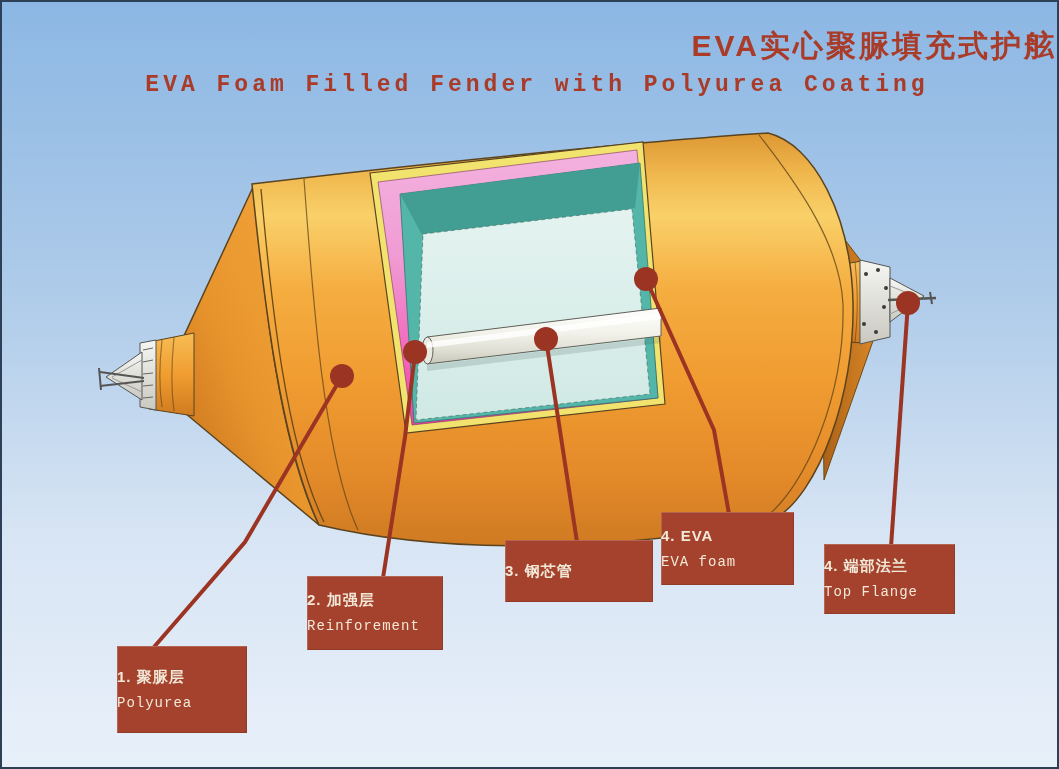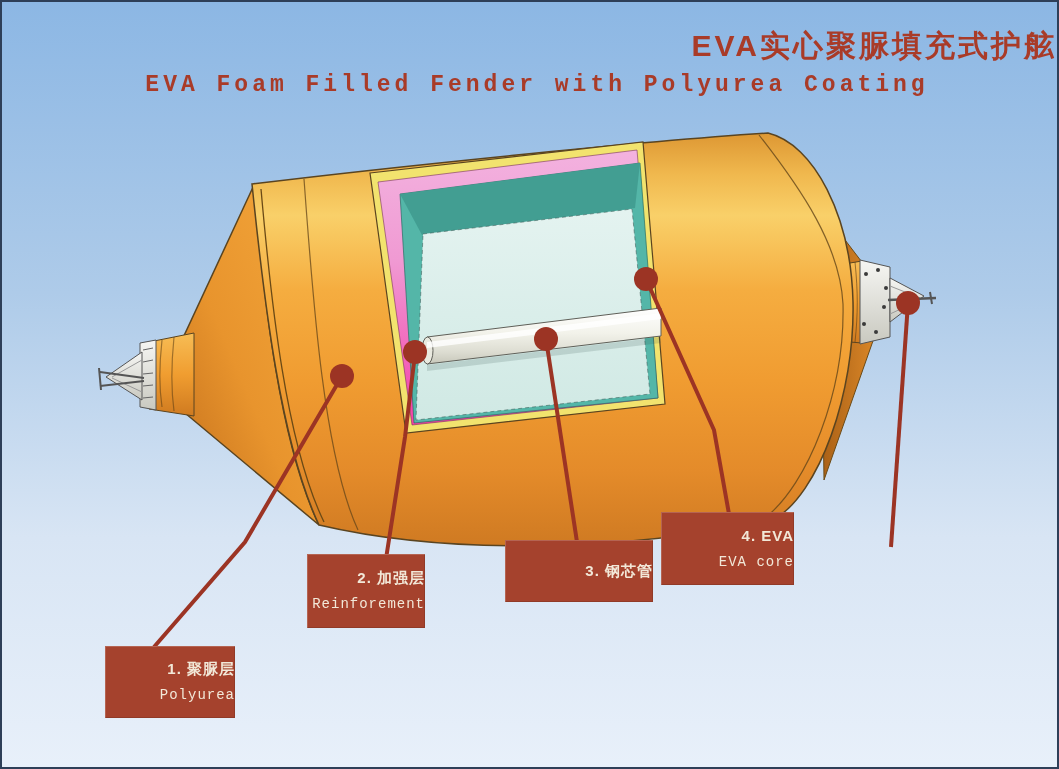--- a/index.html
+++ b/index.html
@@ -18,28 +18,28 @@
     font-family:"Liberation Sans",sans-serif;
   }
   .title-en{
     position:absolute;left:15px;right:0;top:70px;text-align:center;
     color:var(--title-red);font-size:23px;font-weight:bold;letter-spacing:4px;
     font-family:"Liberation Mono","DejaVu Sans Mono",monospace;
   }
   svg.fender{position:absolute;left:0;top:0;}
   .callout{
     position:absolute;background:var(--callout-bg);color:var(--callout-text);
-    display:flex;flex-direction:column;justify-content:center;align-items:flex-end;
+    display:flex;flex-direction:column;justify-content:center;align-items:flex-start;
     box-shadow:inset 1px 1px 0 rgba(255,255,255,.18), inset -1px -1px 0 rgba(0,0,0,.12);
     text-align:center;line-height:26px;
   }
   .c-zh{font-size:15px;font-weight:600;letter-spacing:1px;font-family:"Liberation Sans",sans-serif;}
   .c-en{font-size:14px;letter-spacing:1px;font-family:"Liberation Mono","DejaVu Sans Mono",monospace;}
-  #b1{left:103px;top:644px;width:130px;height:72px;}
-  #b2{left:305px;top:552px;width:118px;height:74px;}
+  #b1{left:115px;top:644px;width:130px;height:87px;}
+  #b2{left:305px;top:574px;width:136px;height:74px;}
   #b3{left:503px;top:538px;width:148px;height:62px;}
   #b4{left:659px;top:510px;width:133px;height:73px;}
   #b5{left:822px;top:542px;width:131px;height:70px;}
 </style>
 </head>
 <body>
 
 <div class="stage">
 
   <div class="title-zh">EVA实心聚脲填充式护舷</div>
@@ -172,16 +172,20 @@
   </div>
   <div class="callout" id="b2">
     <span class="c-zh">2. 加强层</span>
     <span class="c-en">Reinforement</span>
   </div>
   <div class="callout" id="b3">
     <span class="c-zh">3. 钢芯管</span>
   </div>
   <div class="callout" id="b4">
     <span class="c-zh">4. EVA</span>
-    <span class="c-en">EVA core</span>
+    <span class="c-en">EVA foam</span>
+  </div>
+  <div class="callout" id="b5">
+    <span class="c-zh">4. 端部法兰</span>
+    <span class="c-en">Top Flange</span>
   </div>
 
 </div>
 
 </body></html>

